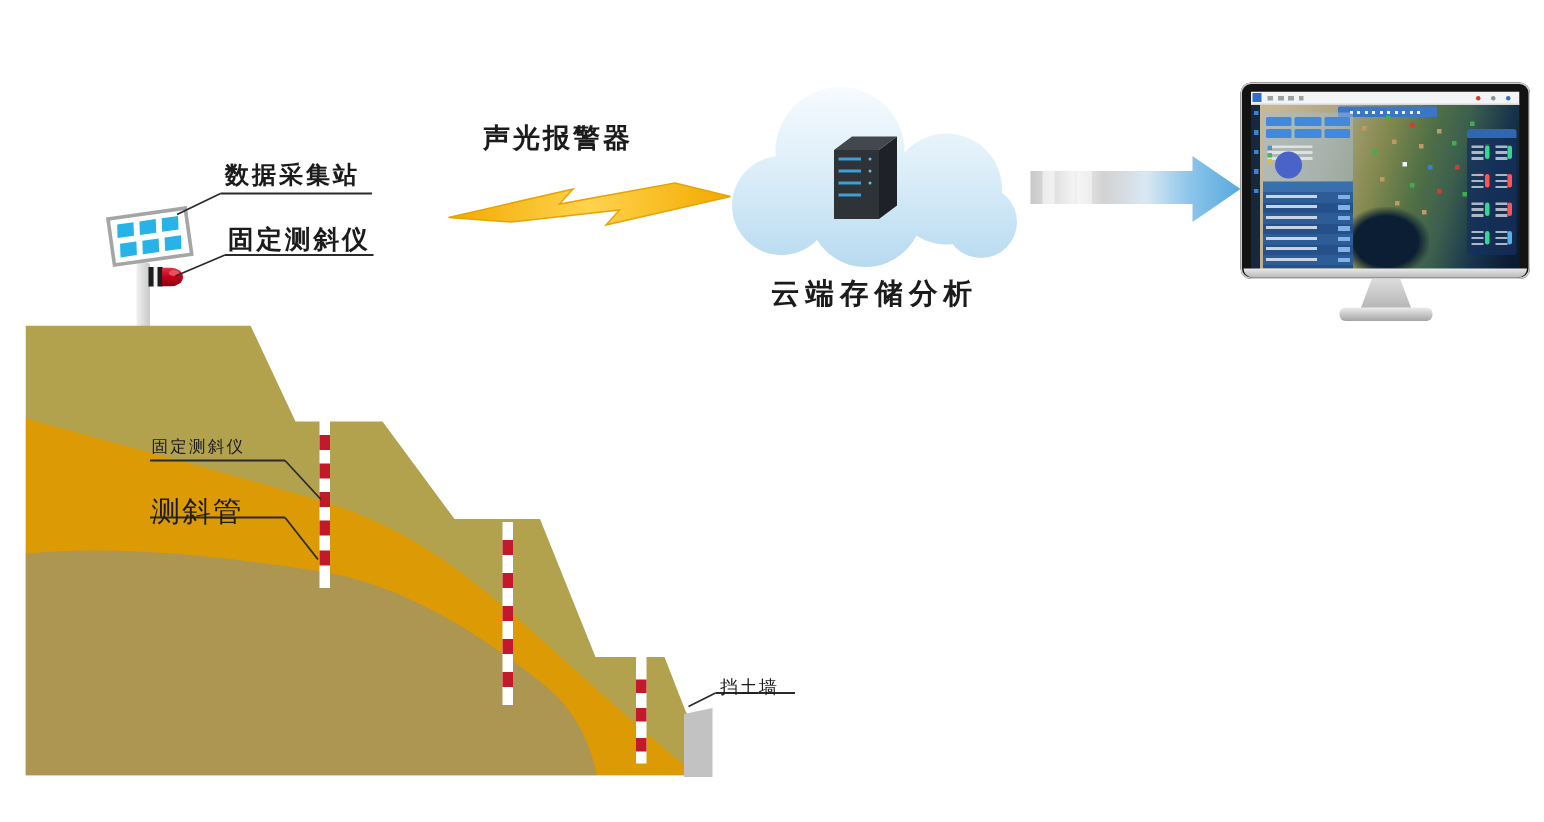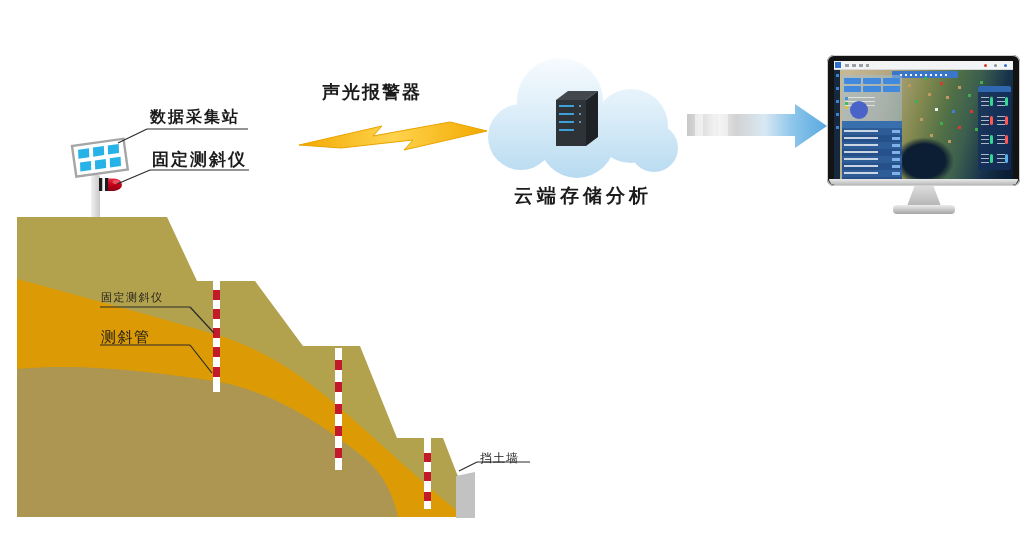--- a/index.html
+++ b/index.html
@@ -197,21 +197,21 @@
       <line x1="477" y1="462" x2="530" y2="462"></line>
       <line x1="477" y1="462" x2="459" y2="471"></line>
     </g>
   </svg>
 
   <div class="lbl" style="left:150px;top:107px;font-size:16px;">数据采集站</div>
   <div class="lbl" style="left:152px;top:148px;font-size:17px;">固定测斜仪</div>
   <div class="lbl" style="left:322px;top:80px;font-size:18px;">声光报警器</div>
   <div class="lbl" style="left:514px;top:183px;font-size:19px;letter-spacing:4px;">云端存储分析</div>
   <div class="lbl small" style="left:101px;top:290px;font-size:11px;letter-spacing:1.5px;">固定测斜仪</div>
-  <div class="lbl small" style="left:101px;top:328px;font-size:15px;letter-spacing:1.5px;">测斜管</div>
+  <div class="lbl small" style="left:101px;top:328px;font-size:19px;letter-spacing:1.5px;">测斜管</div>
   <div class="lbl small" style="left:480px;top:450px;font-size:12px;letter-spacing:1px;">挡土墙</div>
 
   <div class="monitor">
     <div class="screen">
       <div class="topbar">
         <div class="logo"></div>
         <div class="tbars"></div>
         <div class="dot" style="right:26px;background:#d23a2e;"></div>
         <div class="dot" style="right:16px;background:#8a8f95;"></div>
         <div class="dot" style="right:6px;background:#2e6fd0;"></div>

